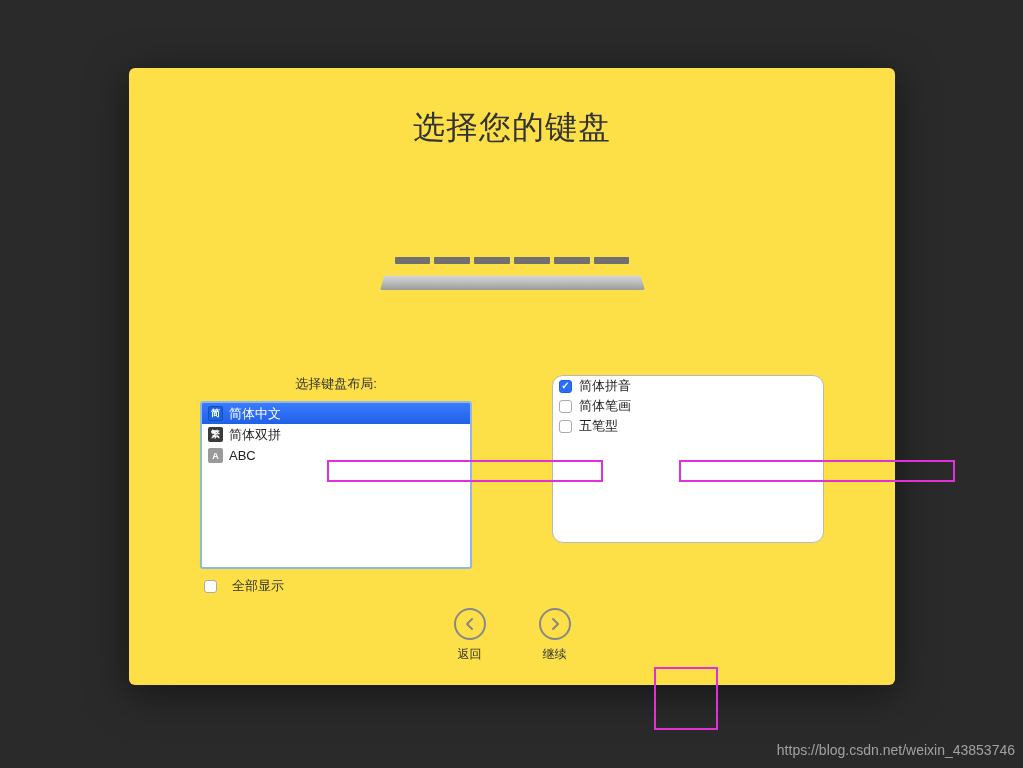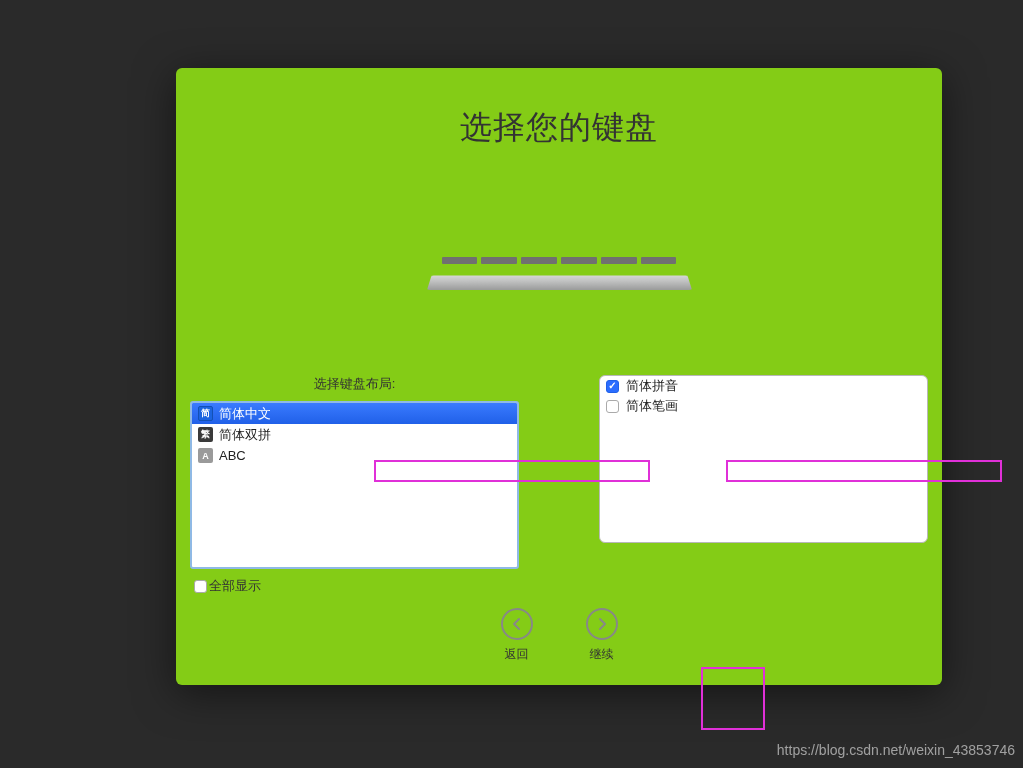--- a/index.html
+++ b/index.html
@@ -10,27 +10,26 @@
       font-family: -apple-system, "Helvetica Neue", Arial, sans-serif;
       position: relative;
       overflow: hidden;
     }
     .window {
       position: absolute;
       left: 129px;
       top: 68px;
       width: 766px;
       height: 617px;
-      background: #84cc16;
+      background: #fde047;
       border-radius: 6px;
       box-shadow: 0 8px 40px rgba(0,0,0,0.5);
       display: flex;
       flex-direction: column;
       align-items: center;
-      margin-left: 47px;
     }
     .title {
       margin-top: 38px;
       font-size: 32px;
       font-weight: 300;
       color: #333;
       letter-spacing: 1px;
     }
     .keyboard-illustration {
       margin-top: 105px;
@@ -64,33 +63,33 @@
       border-radius: 1px;
       transform: skewX(0deg);
     }
     .columns {
       margin-top: 82px;
       width: 100%;
       display: flex;
       justify-content: center;
       gap: 80px;
     }
-    .col { width: 329px; }
+    .col { width: 272px; }
     .col-label {
       text-align: center;
       font-size: 13px;
       color: #333;
       margin-bottom: 8px;
     }
     .listbox {
       width: 100%;
       height: 168px;
       background: #fff;
       border: 1px solid #b8b8b8;
-      border-radius: 6px;
+      border-radius: 11px;
       overflow: hidden;
     }
     .listbox.focused {
       border: 2.5px solid #8fb9e5;
       border-radius: 3px;
     }
     .layout-row {
       display: flex;
       align-items: center;
       padding: 2px 6px;
@@ -154,21 +153,21 @@
       border: 2px solid #e030d8;
       pointer-events: none;
     }
     .hl1 { left: 198px; top: 392px; width: 276px; height: 22px; }
     .hl2 { left: 550px; top: 392px; width: 276px; height: 22px; }
     .hl3 { left: 525px; top: 599px; width: 64px; height: 63px; }
     .showall {
       margin-top: 8px;
       display: flex;
       align-items: center;
-      gap: 2px;
+      gap: 15px;
       font-size: 13px;
       color: #333;
       padding-left: 4px;
     }
     .nav {
       position: absolute;
       bottom: 22px;
       left: 0;
       width: 100%;
       display: flex;
@@ -244,20 +243,24 @@
     <div class="col">
       <div class="listbox" id="input-list">
           <div class="input-row">
             <span class="checkbox checked"></span>
             <span>简体拼音</span>
           </div>
           <div class="input-row">
             <span class="checkbox"></span>
             <span>简体笔画</span>
           </div>
+          <div class="input-row">
+            <span class="checkbox"></span>
+            <span>五笔型</span>
+          </div>
         </div>
     </div>
   </div>
 
   <div class="nav">
     <div class="nav-btn">
       <div class="nav-circle">
         <svg width="14" height="14" viewBox="0 0 14 14">
             <path d="M9 2 L4 7 L9 12" stroke="#888" stroke-width="2" fill="none" stroke-linecap="round" stroke-linejoin="round"></path>
           </svg>

